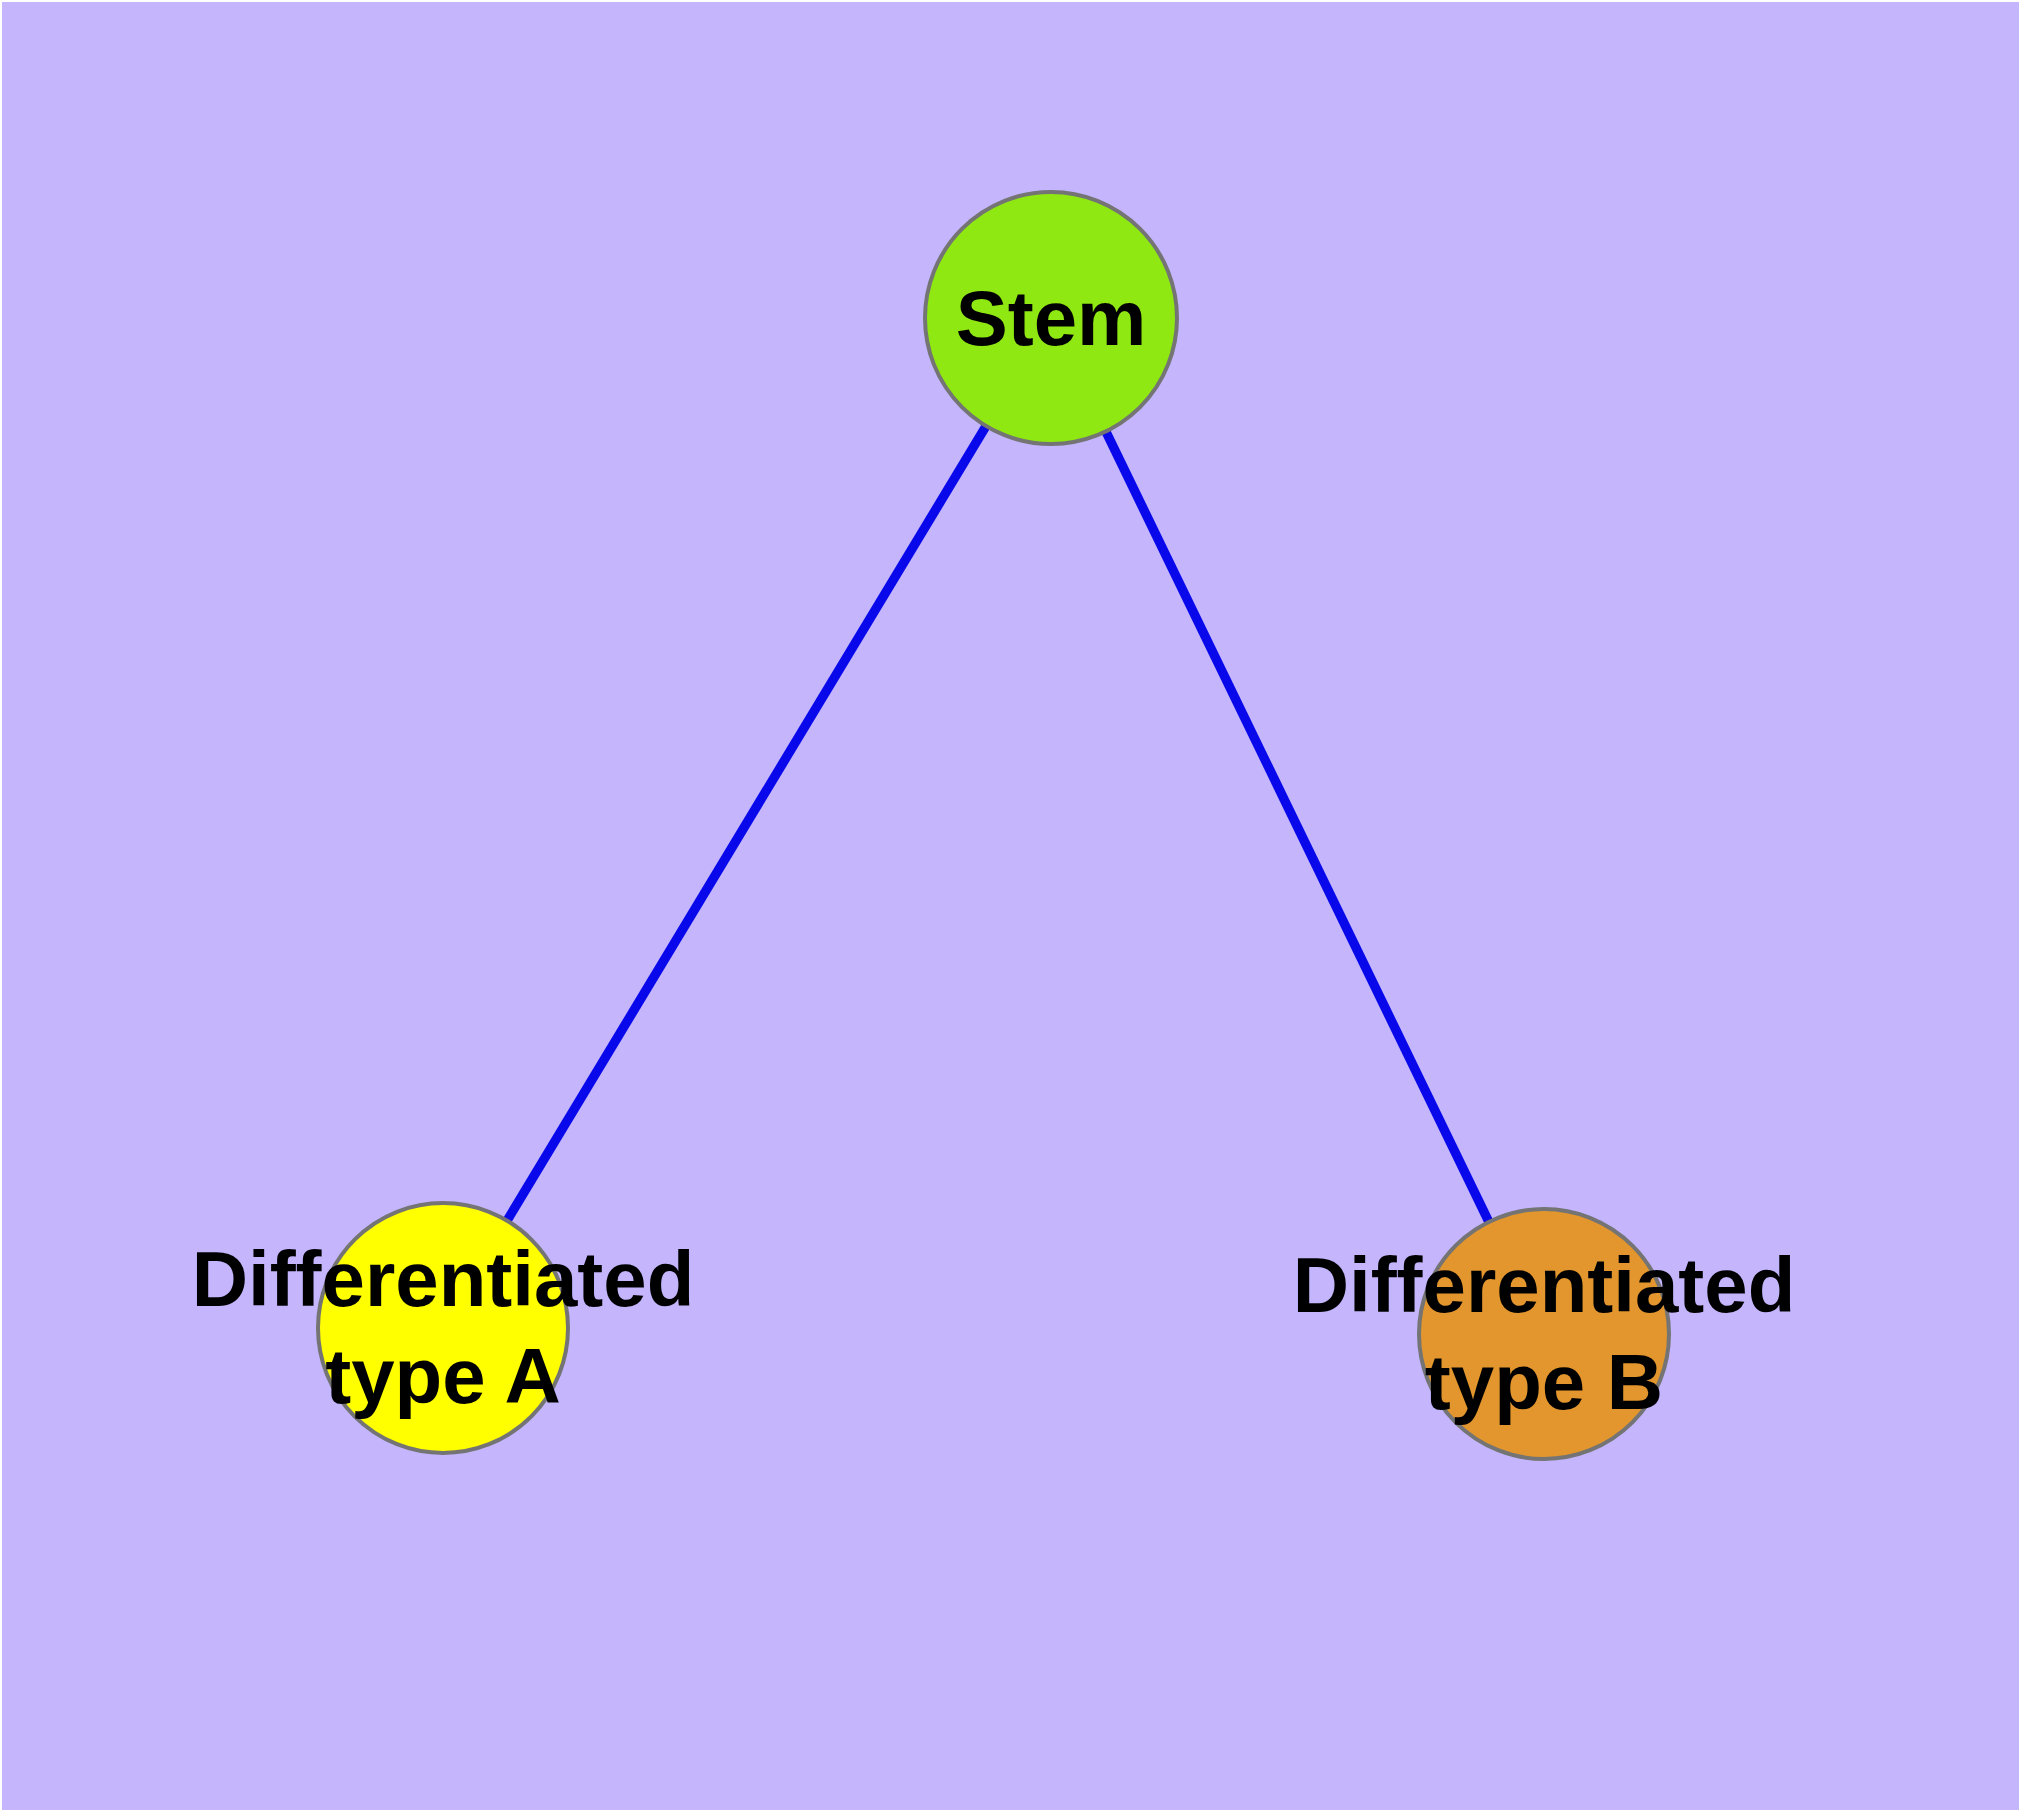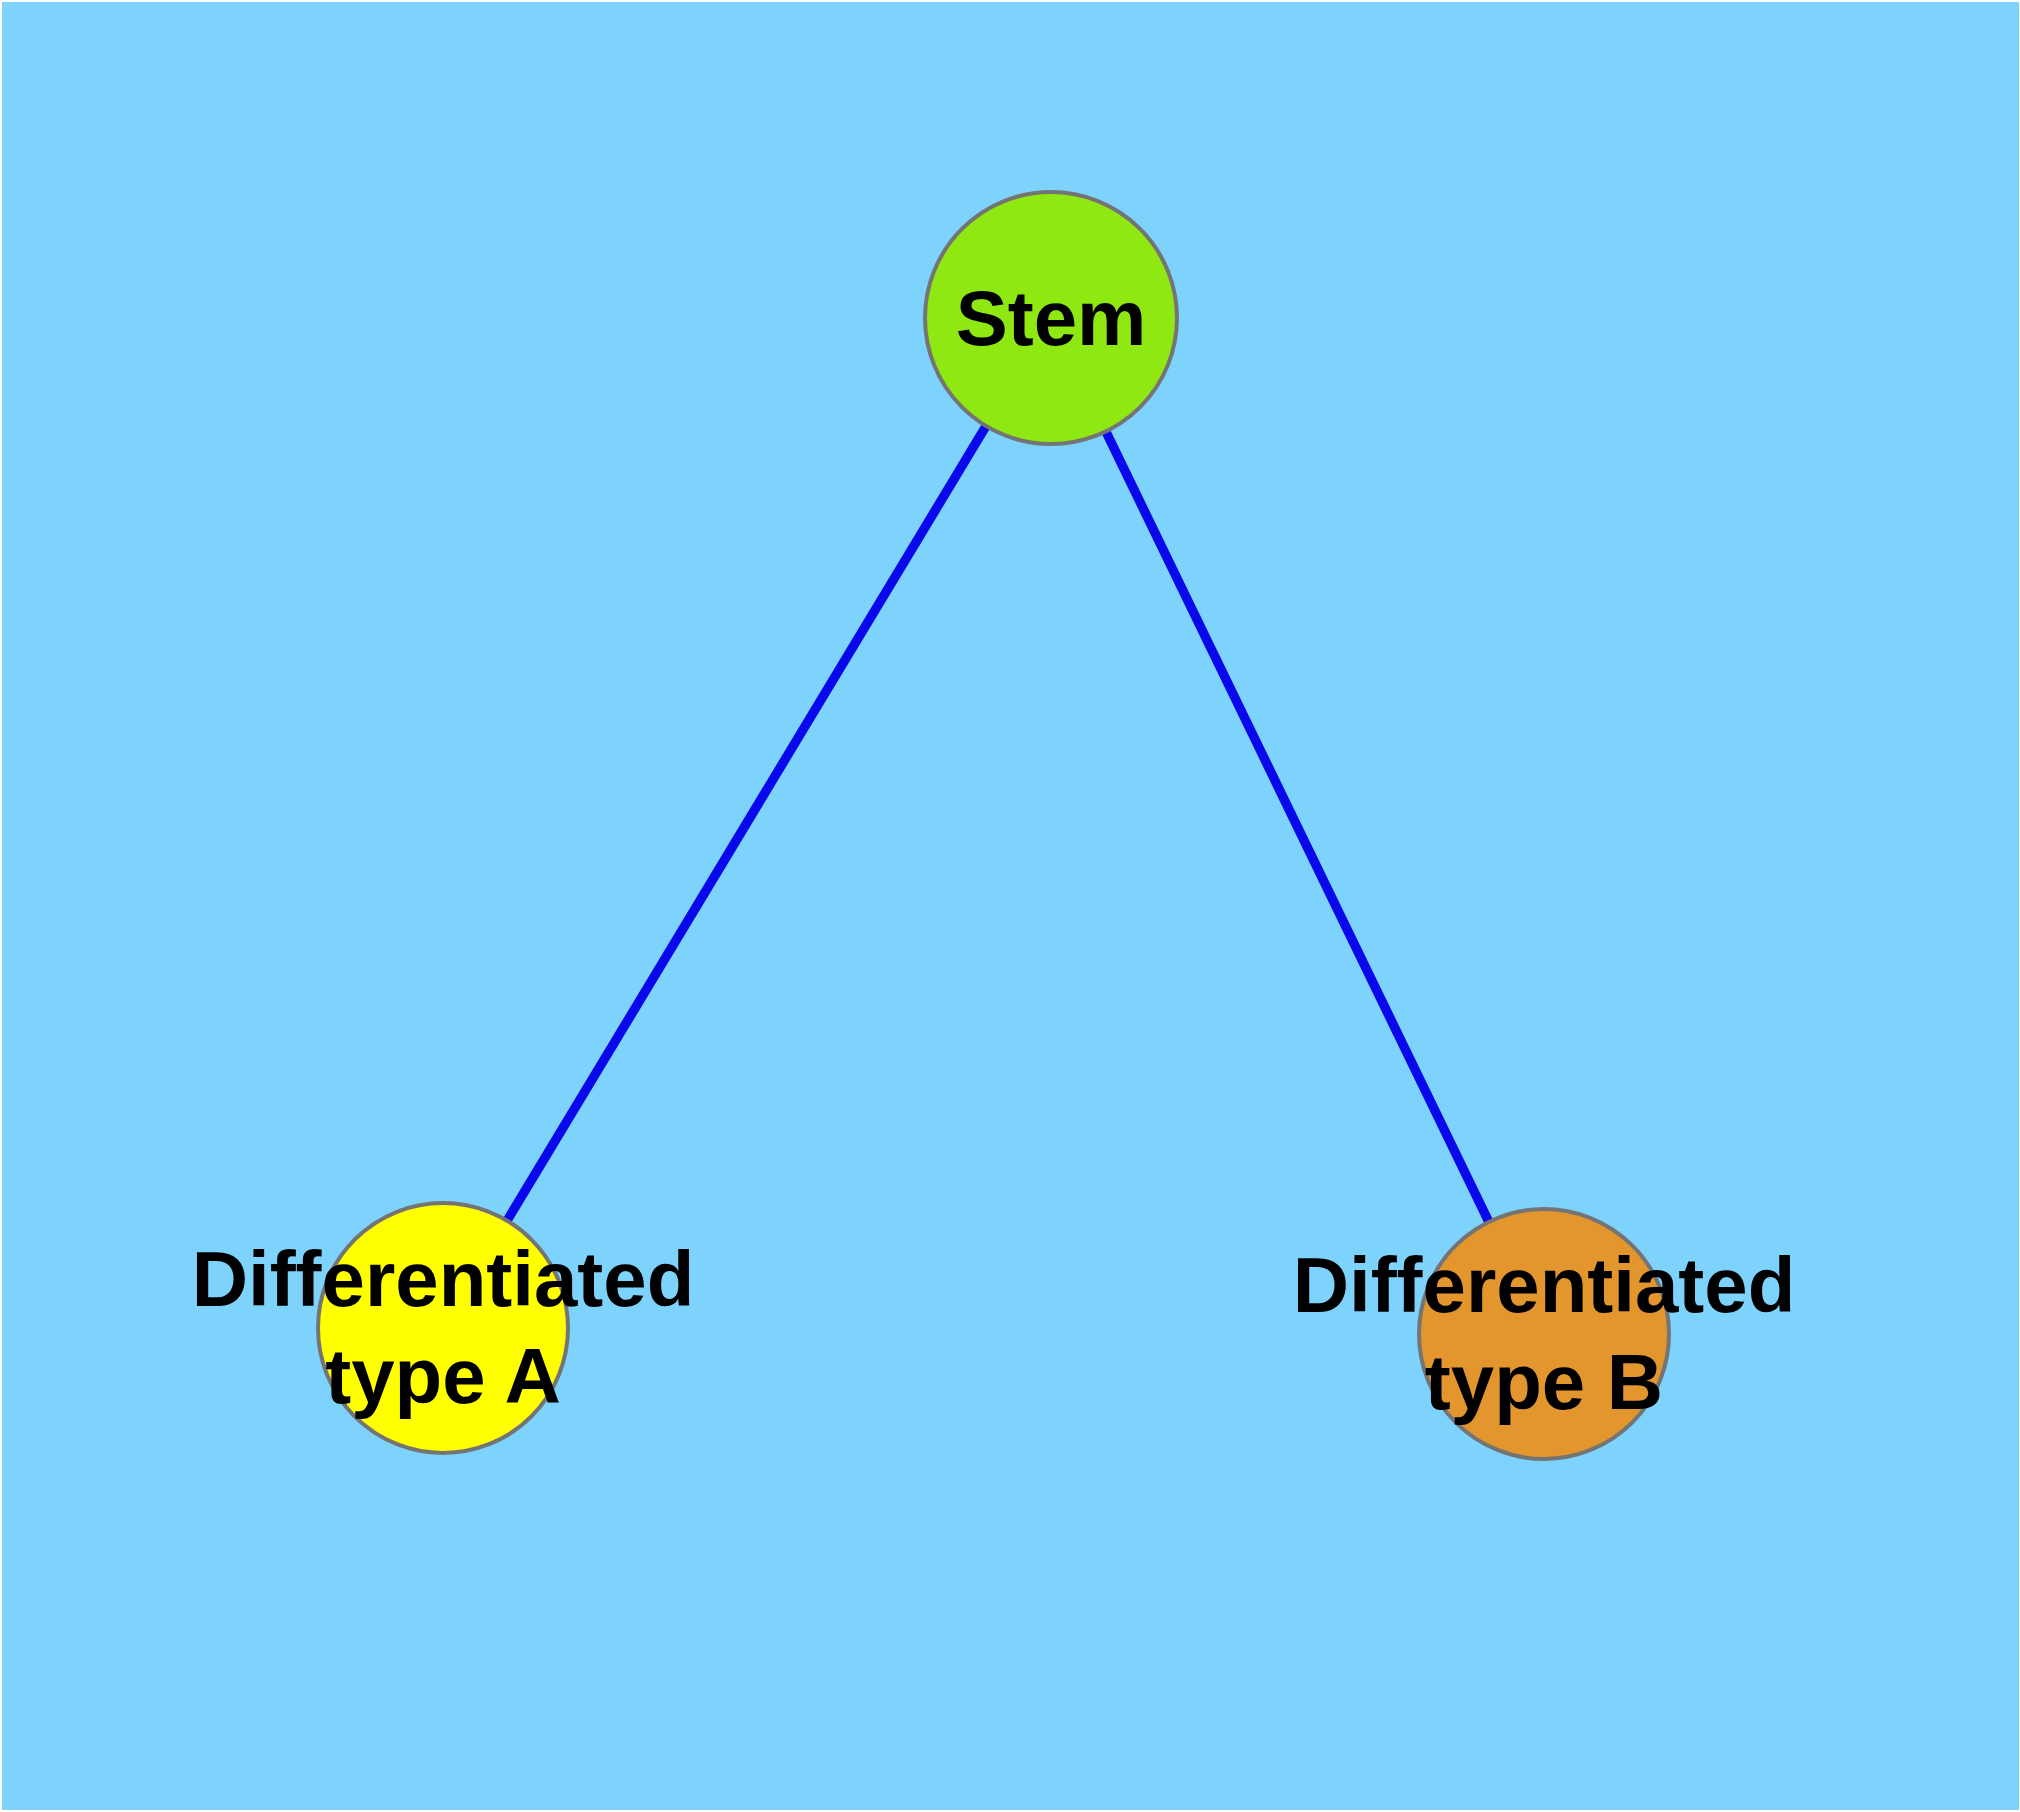--- a/index.html
+++ b/index.html
@@ -37,21 +37,21 @@
     font-weight: bold;
     font-size: 78px;
     line-height: 1.24;
     white-space: pre-line;
     pointer-events: none;
   }
 </style>
 </head>
 <body>
 
-<div class="canvas" id="canvas" style="background: #7dd3fc; border-color: rgb(255, 255, 255);">
+<div class="canvas" id="canvas" style="background: #c4b5fd; border-color: rgb(255, 255, 255);">
 
   <svg class="edge-layer" id="edge-layer" xmlns="http://www.w3.org/2000/svg" viewBox="0 0 2378 2132" width="2015" height="1807">
       <line x1="1238" y1="373" x2="520" y2="1564" stroke="#0808EA" stroke-width="11"></line>
       <line x1="1238" y1="373" x2="1819" y2="1572" stroke="#0808EA" stroke-width="11"></line>
     </svg>
 
   <div class="node" style="left: 1049px; top: 316px; width: 256px; height: 256px; background: rgb(143, 232, 18); border-color: rgb(116, 116, 116); border-width: 4.2px;"></div>
   <div class="node" style="left: 441px; top: 1326px; width: 254px; height: 254px; background: rgb(255, 255, 0); border-color: rgb(116, 116, 116); border-width: 4.2px;"></div>
   <div class="node" style="left: 1542px; top: 1332px; width: 254px; height: 254px; background: rgb(226, 150, 45); border-color: rgb(116, 116, 116); border-width: 4.2px;"></div>
 

